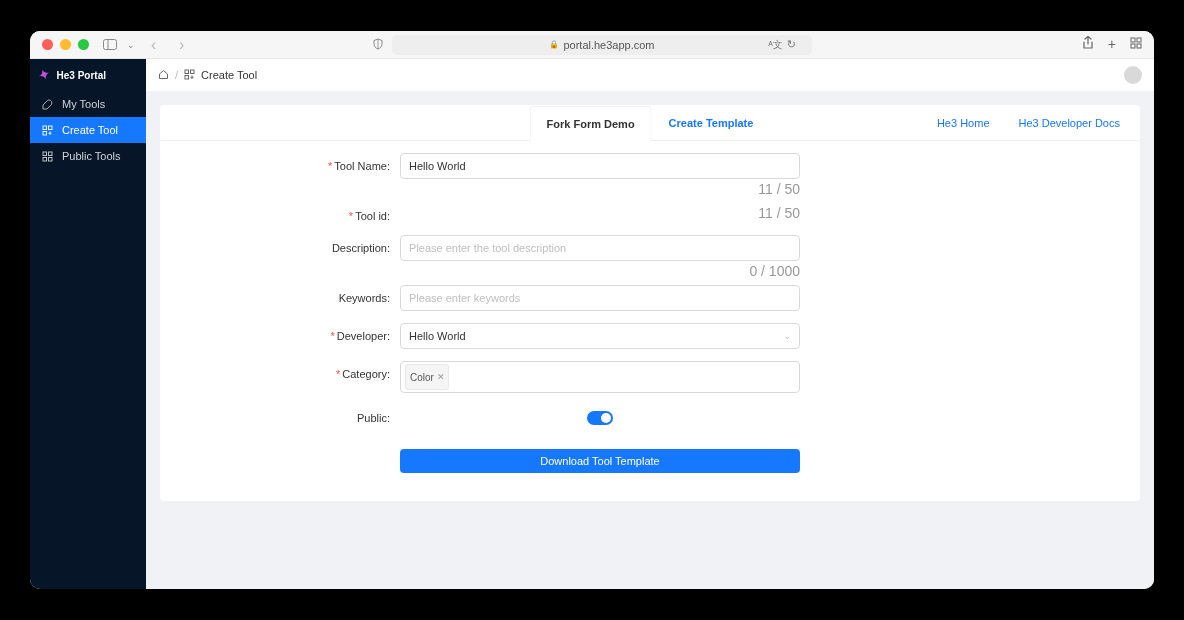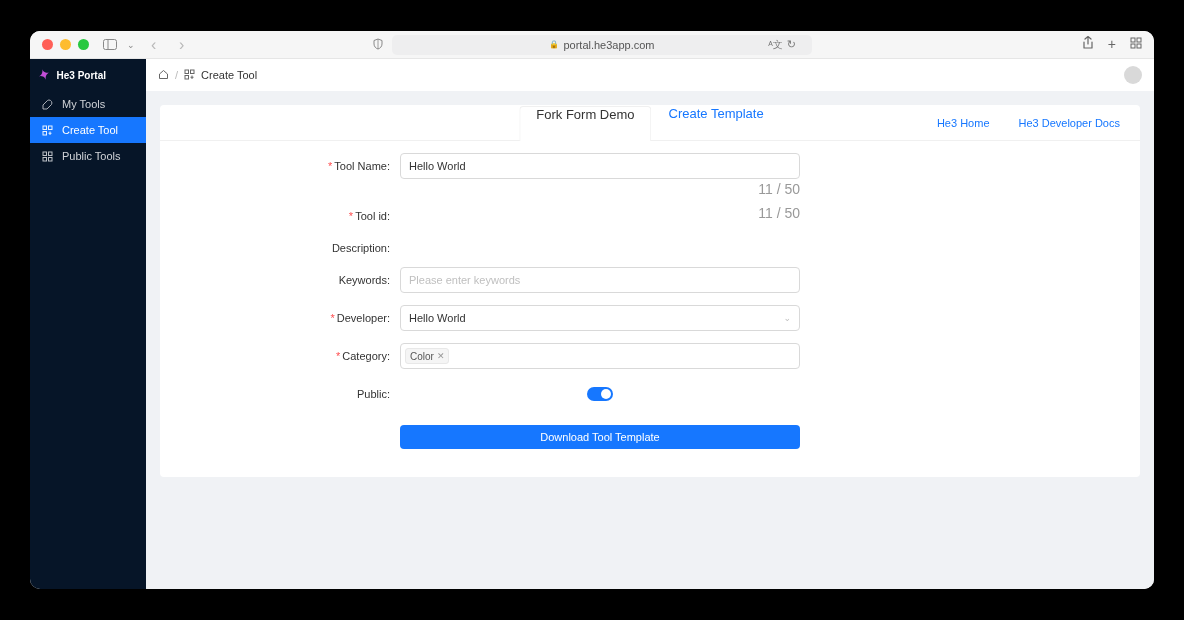--- a/index.html
+++ b/index.html
@@ -29,37 +29,37 @@
     .side-icon { width:12px; font-size:11px; opacity:0.9; display:flex; }
     .main { flex:1; background:#f0f2f5; display:flex; flex-direction:column; }
     .topbar { height: 32px; background:#fff; display:flex; align-items:center; padding:0 12px; font-size:11px; color:#333; justify-content:space-between; }
     .crumbs { display:flex; align-items:center; gap:6px; }
     .crumb-sep { color:#bbb; }
     .avatar { width:18px; height:18px; border-radius:50%; background:#d9d9d9; }
     .content-wrap { padding: 14px; flex:1; }
     .card { background:#fff; border-radius:4px; padding: 0 0 20px 0; }
     .tabs-row { display:flex; align-items:center; padding:0 20px; position:relative; border-bottom:1px solid #f0f0f0; height:36px; }
     .tabs-center { position:absolute; left:50%; transform:translateX(-50%); display:flex; height:100%; }
-    .tab { padding:0 16px; font-size:13px; color:#333; display:flex; border:1px solid transparent; border-bottom:none; cursor:pointer; }
+    .tab { padding:0 16px; font-size:11px; color:#333; display:flex; align-items:center; border:1px solid transparent; border-bottom:none; cursor:pointer;font-weight:bold; }
     .tab.active { border-color:#f0f0f0; border-radius:4px 4px 0 0; background:#fff; position:relative; top:1px; }
     .tab.link { color:#1677ff; }
     .tabs-right { margin-left:auto; display:flex; gap:16px; font-size:11px; }
     .tabs-right a { color:#1677ff; text-decoration:none; cursor:pointer;padding-left:13px; }
     .form { padding: 12px 0 0 0; }
     .form-row { display:flex; align-items:flex-start; margin-bottom:6px; }
     .label-col { width: 240px; text-align:right; padding-right:10px; font-size:11px; color:#333; height:26px; display:flex; align-items:center; justify-content:flex-end; }
     .req { color:#ff4d4f; margin-right:2px; font-family: SimSun, sans-serif; }
     .input-col { width: 400px; display:flex; flex-direction:column; }
     .input, .select { width:100%; height:26px; border:1px solid #d9d9d9; border-radius:4px; padding:8px 8px; font-size:11px; color:#333; outline:none; }
     .input::placeholder { color:#bfbfbf; }
     .counter { font-size:14px; color:#999; text-align:right; margin-top:2px; }
     .select { display:flex; align-items:center; justify-content:space-between; cursor:pointer; }
     .select .arrow { color:#bfbfbf; font-size:9px; }
     .tags-input { width:100%; min-height:26px; border:1px solid #d9d9d9; border-radius:4px; padding:2px 4px; display:flex; align-items:center; gap:4px; flex-wrap:wrap; }
-    .tag { background:#f5f5f5; border:1px solid #e8e8e8; border-radius:3px; padding:0 4px; font-size:10px; color:#555; display:flex; align-items:center; gap:3px; height:16px; }
+    .tag { background:#f5f5f5; border:1px solid #e8e8e8; border-radius:3px; padding:0 4px; font-size:10px; color:#555; display:flex; align-items:center; gap:3px; height:26px; }
     .tag-x { color:#999; cursor:pointer; font-size:9px; }
     .switch { width:26px; height:14px; background:#1677ff; border-radius:10px; position:relative; cursor:pointer; }
     .switch::after { content:''; position:absolute; width:10px; height:10px; background:#fff; border-radius:50%; top:2px; right:2px; }
     .btn-primary { background:#1677ff; color:#fff; border:none; border-radius:4px; padding:6px 12px; font-size:11px; cursor:pointer; }
     .spacer-row { height:6px; }
   </style>
 </head>
 <body>
 
 <div class="window">
@@ -202,20 +202,24 @@
 
             <div class="form-row">
               <div class="label-col"><span class="req">*</span><span>Tool id</span> :</div>
               <div class="input-col">
                 <div class="counter">11 / 50</div>
               </div>
             </div>
 
             <div class="form-row">
               <div class="label-col"><span>Description</span> :</div>
+              <div class="input-col">
+                <input class="input" placeholder="Please enter the tool description" style="">
+                <div class="counter">0 / 1000</div>
+              </div>
             </div>
 
             <div class="form-row">
               <div class="label-col"><span>Keywords</span> :</div>
               <div class="input-col">
                 <input class="input" placeholder="Please enter keywords" style="">
               </div>
             </div>
 
             <div class="spacer-row"></div>

